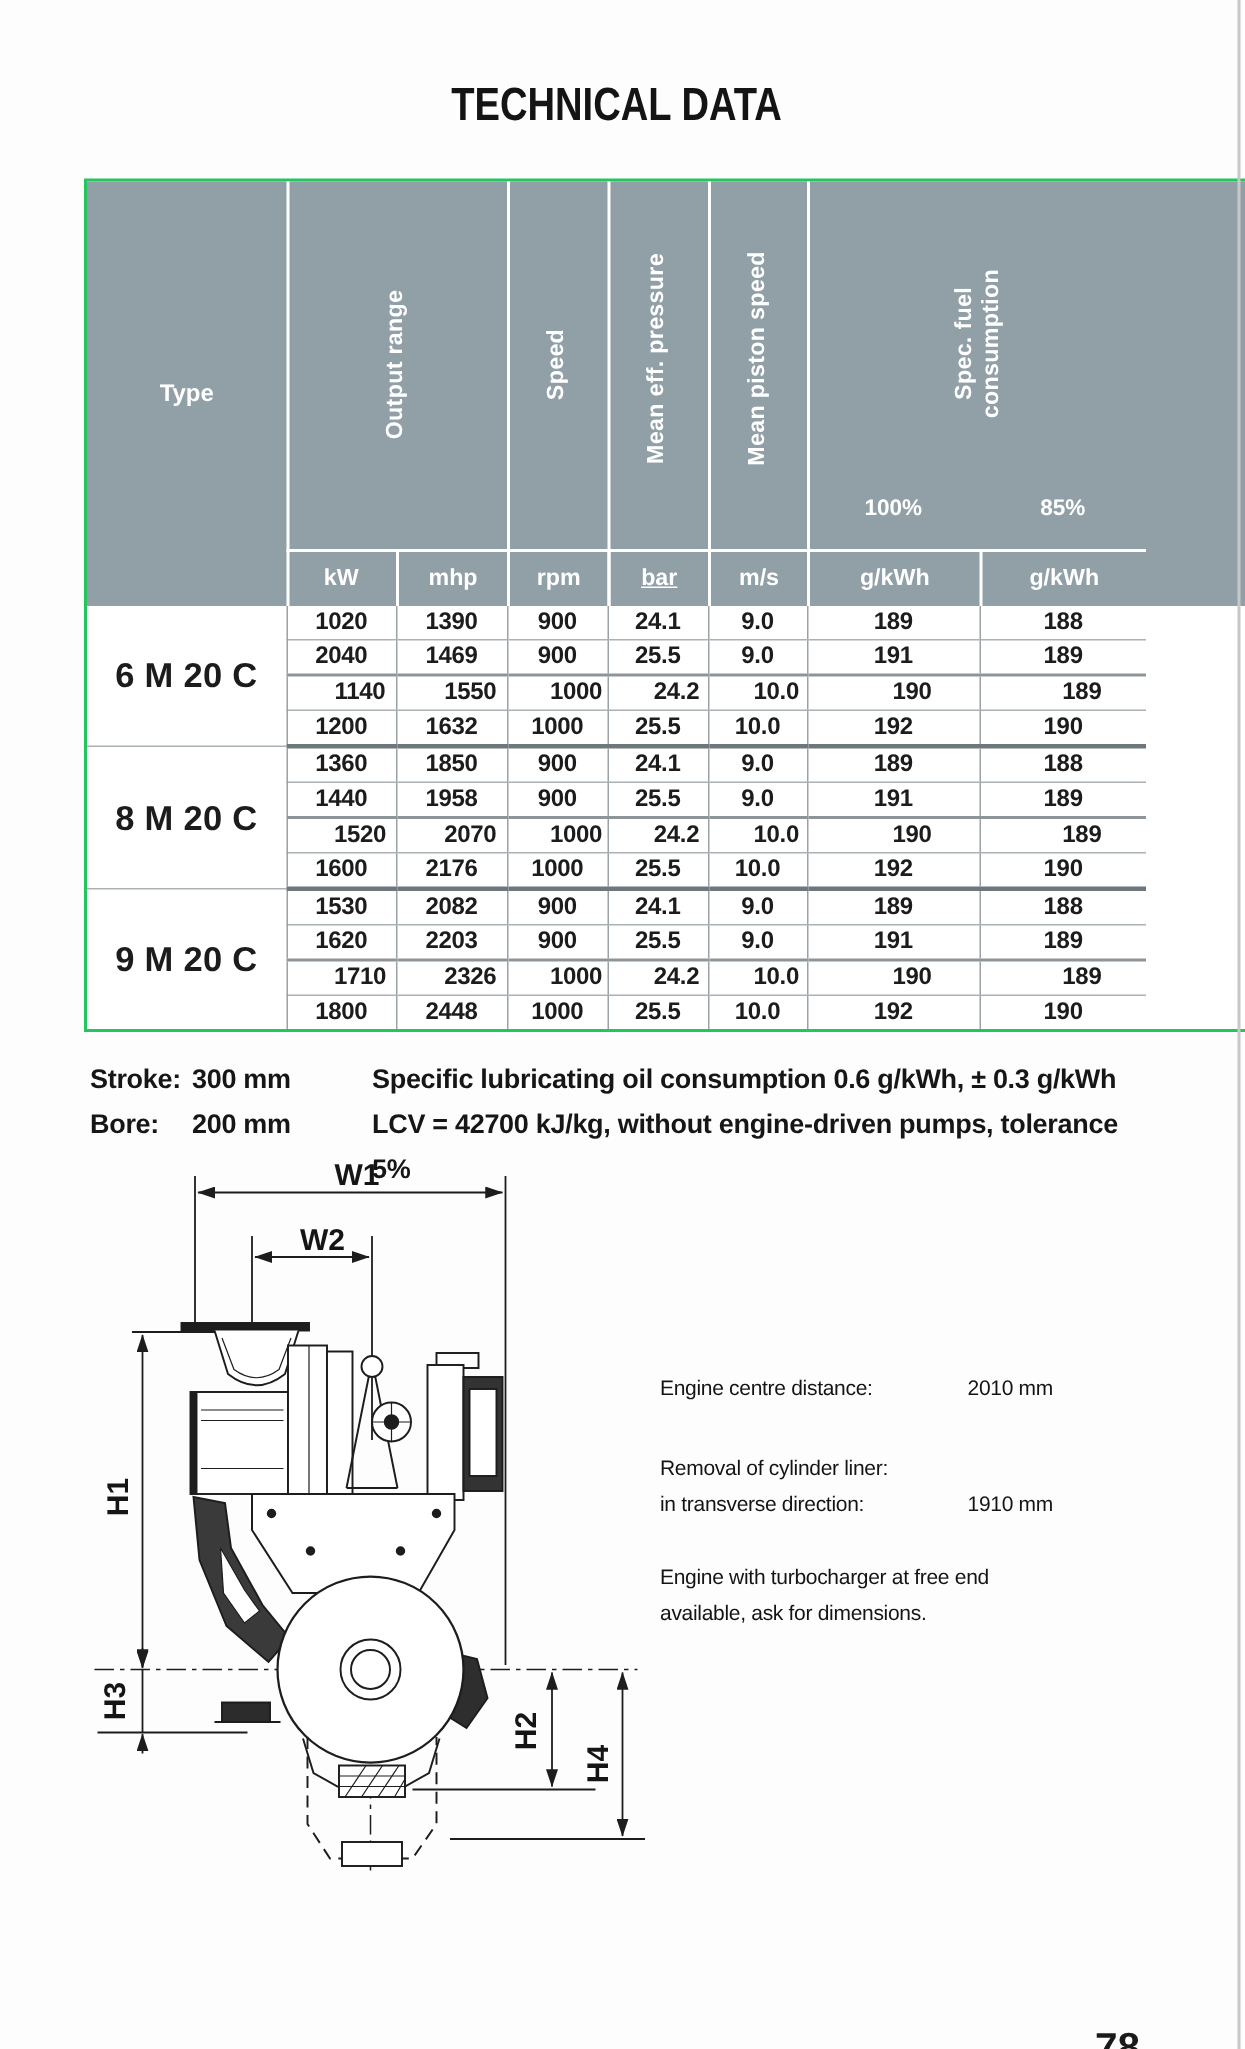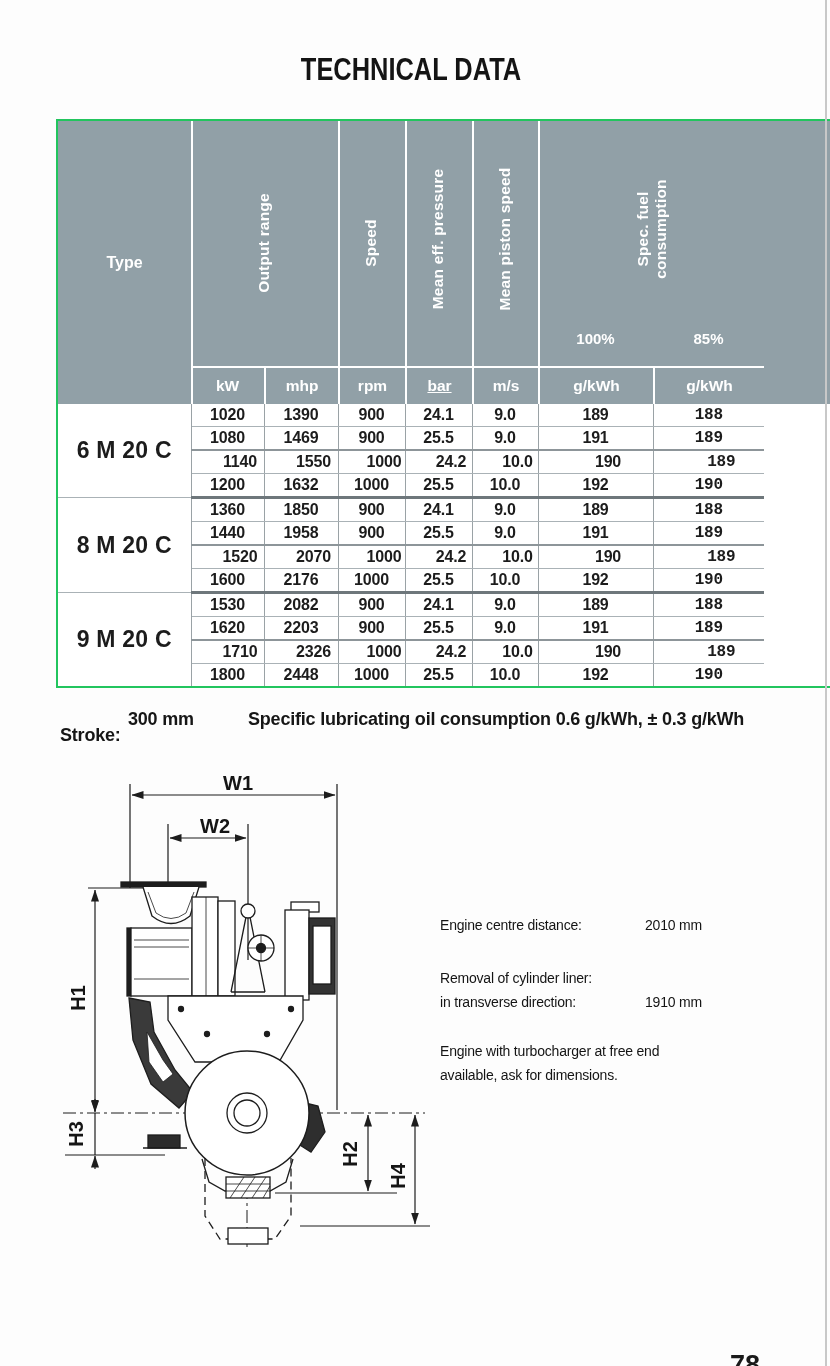--- a/index.html
+++ b/index.html
@@ -38,34 +38,34 @@
     color:#fff;font-weight:bold;font-size:15.5px;border-left:2px solid #fff;
   }
   #units span:first-child{border-left:none;}
   
   #dtable{border-collapse:collapse;table-layout:fixed;width:706px;}
   #dtable td{
     text-align:center;font-size:16px;font-weight:bold;color:#1c1c1c;
     height:22px;padding:0;border-right:1px solid #9aa2a6;letter-spacing:-.2px;
     background:#fff;overflow:hidden;
   }
-  #dtable td:last-child{border-right:none;font-family:Liberation Mono, monospace;}
+  #dtable td:last-child{border-right:none;}
   #dtable tr.r0 td{border-bottom:1px solid #aab2b6;}
   #dtable tr.r1 td{border-bottom:2px solid #8d9599;}
   #dtable tr.r2 td{border-bottom:1px solid #aab2b6;padding-left:25px;}
   #dtable tr.r3 td{border-bottom:3px solid #6e777b;}
   #dtable tr.last td{border-bottom:none;}
   #dtable td.type-cell{
     border-bottom:3px solid #6e777b;font-size:23px;letter-spacing:.2px;
   }
   #dtable tr.lastg td.type-cell{border-bottom:none;}
   
   #notes{left:60px;top:704px;width:710px;font-size:18px;font-weight:600;line-height:30px;letter-spacing:-.2px;color:#161616;}
   .nrow{display:flex;}
-  .nl{width:68px;margin-top:16px;}
+  .nl{width:68px;}
   .nv{width:120px;}
   .nr{flex:1;}
   
   #specs{left:440px;top:913px;width:360px;font-size:14px;font-weight:400;line-height:24px;color:#141414;letter-spacing:-.2px;}
   .srow{display:flex;}
   .sl{width:205px;}
   .m1{margin-top:29px;}
   .m2{margin-top:25px;}
   
   #pagenum{left:730px;top:1350px;font-size:27px;font-weight:bold;color:#1a1a1a;}
@@ -128,21 +128,21 @@
           <td rowspan="4" class="type-cell">6 M 20 C</td>
           <td>1020</td>
           <td>1390</td>
           <td>900</td>
           <td>24.1</td>
           <td>9.0</td>
           <td>189</td>
           <td>188</td>
         </tr>
         <tr class="r1">
-          <td>1080</td>
+          <td>2040</td>
           <td>1469</td>
           <td>900</td>
           <td>25.5</td>
           <td>9.0</td>
           <td>191</td>
           <td>189</td>
         </tr>
         <tr class="r2">
           <td>1140</td>
           <td>1550</td>
@@ -237,20 +237,25 @@
         </tr>
       </tbody>
   </table>
 </div>
 
 <div id="notes" class="abs">
   <div class="nrow">
     <span class="nl">Stroke:</span>
     <span class="nv">300 mm</span>
     <span class="nr">Specific lubricating oil consumption 0.6 g/kWh, ± 0.3 g/kWh</span>
+  </div>
+  <div class="nrow">
+    <span class="nl">Bore:</span>
+    <span class="nv">200 mm</span>
+    <span class="nr">LCV = 42700 kJ/kg, without engine-driven pumps, tolerance 5%</span>
   </div>
 </div>
 
 <svg class="abs" style="left:55px;top:770px;" width="390" height="485" viewBox="0 0 390 485">
   <defs>
     <marker id="ae" markerWidth="12" markerHeight="8" refX="11.5" refY="4" orient="auto" markerUnits="userSpaceOnUse">
       <path d="M0,0 L12,4 L0,8 Z" fill="#1d1d1d"></path>
     </marker>
     <marker id="as" markerWidth="12" markerHeight="8" refX="0.5" refY="4" orient="auto" markerUnits="userSpaceOnUse">
       <path d="M12,0 L0,4 L12,8 Z" fill="#1d1d1d"></path>

